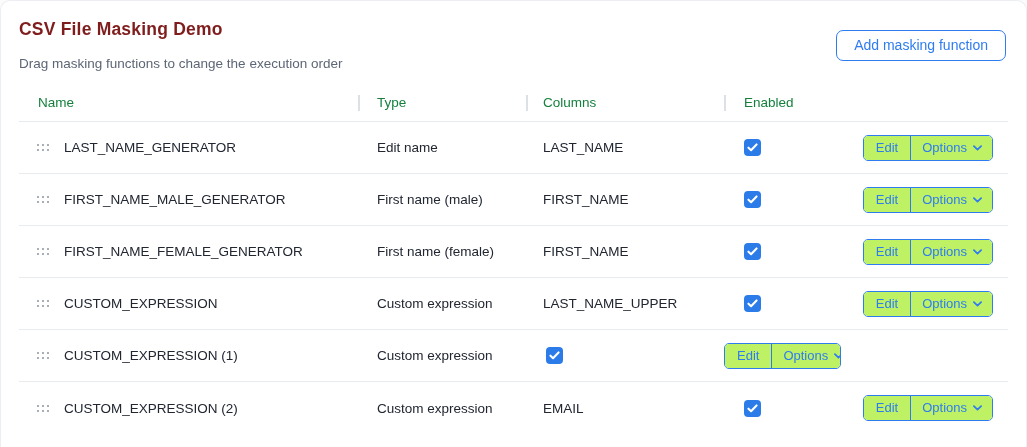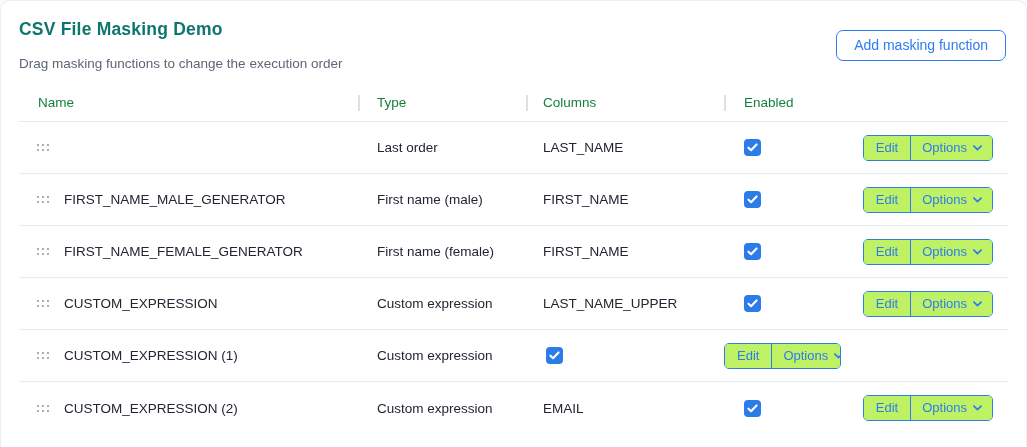--- a/index.html
+++ b/index.html
@@ -14,21 +14,21 @@
     border-radius: 10px 10px 0 0;
     padding: 0 18px;
   }
 
   
   .topbar {
     display: flex; align-items: flex-start; justify-content: space-between;
     padding-top: 18px;
   }
   .page-title {
-    font-size: 17.5px; font-weight: 700; color: #0f766e; letter-spacing: .2px;
+    font-size: 17.5px; font-weight: 700; color: #7f1d1d; letter-spacing: .2px;
   }
   .page-subtitle {
     margin-top: 16px; font-size: 13.5px; color: #5d6675;
   }
   .add-btn {
     margin-top: 11px; margin-right: 2px;
     background: #ffffff;
     border: 1px solid var(--accent);
     color: var(--accent);
     font-family: inherit;
@@ -149,22 +149,23 @@
   <div class="trow">
     <div class="td td-name">
       <span class="drag">
               <i></i>
               <i></i>
               <i></i>
               <i></i>
               <i></i>
               <i></i>
             </span>
-    </div>
-    <div class="td td-type">Last order</div>
+      <span>LAST_NAME_GENERATOR</span>
+    </div>
+    <div class="td td-type">Edit name</div>
     <div class="td td-cols">LAST_NAME</div>
     <div class="td td-enabled">
       <span class="checkbox">
         <svg viewBox="0 0 12 10" fill="none">
           <path d="M1.5 5.2 L4.4 8 L10.5 1.6" stroke="#ffffff" stroke-width="2.3" stroke-linecap="round" stroke-linejoin="round"></path>
         </svg>
       </span>
     </div>
     <div class="td td-actions">
       <div class="btn-group">

